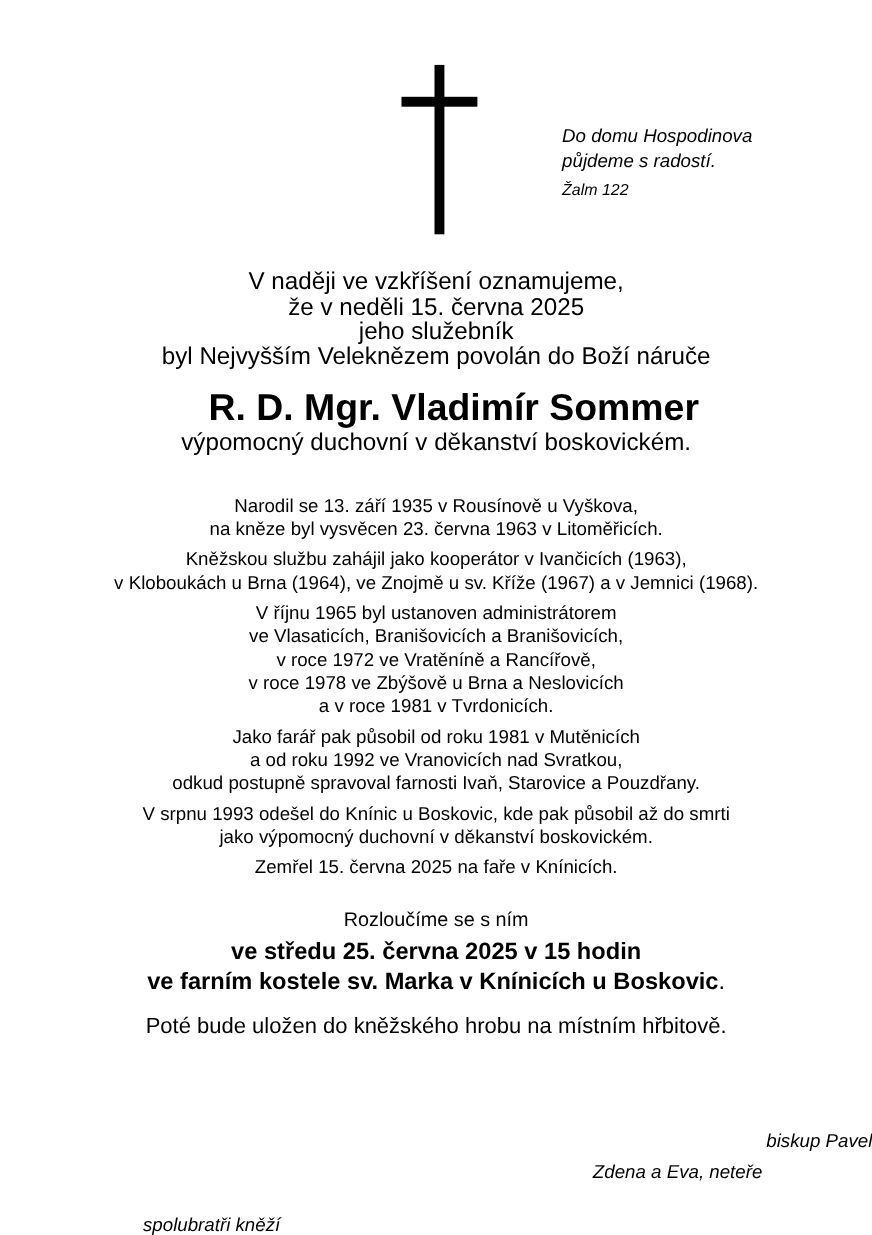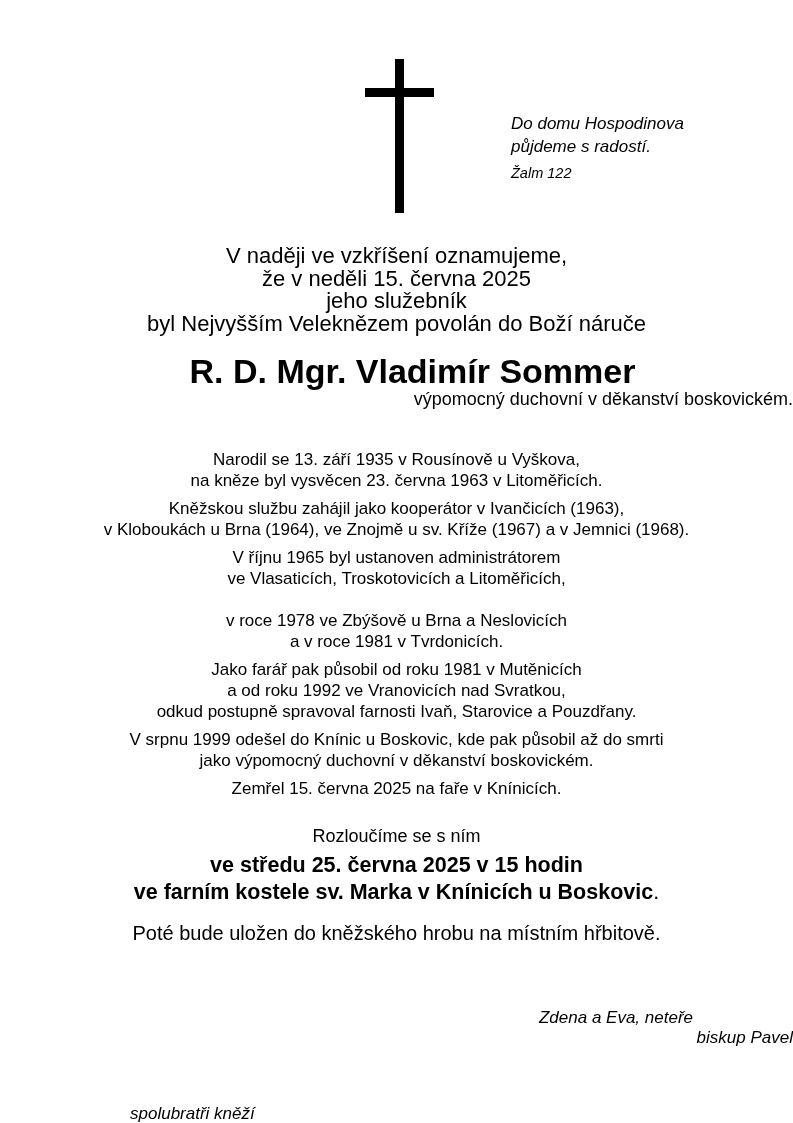--- a/index.html
+++ b/index.html
@@ -27,21 +27,21 @@
     text-align:center; font-size:22px; line-height:22.5px;
   }
   
   .name {
     position:absolute; left:0; top:336px; width:100%;
     text-align:center; font-size:34px; font-weight:bold; margin:16px;
     white-space:nowrap;
   }
   .role {
     position:absolute; left:0; top:389px; width:100%;
-    text-align:right; font-size:18px;
+    text-align:center; font-size:22px;
   }
   
   .bio {
     position:absolute; left:0; top:449px; width:100%;
     text-align:center; font-size:17px; line-height:21px;
   }
   .bio p { margin:0 0 7px 0; }
   
   .farewell-intro {
     position:absolute; left:0; top:826px; width:100%;
@@ -53,21 +53,21 @@
   }
   .ceremony .suffix { font-weight:normal; }
   .burial {
     position:absolute; left:0; top:922px; width:100%;
     text-align:center; font-size:20px;
   }
   
   .sig { position:absolute; font-style:italic; font-size:17px; }
   .sig-center { top:1028px; left:0; width:100%; text-align:right; }
   .sig-left { top:1104px; left:130px; }
-  .sig-right { top:1008px; right:100px; }
+  .sig-right { top:1056px; right:100px; }
 </style>
 </head>
 <body>
 
 <div class="page">
 
   <div class="cross">
     <div class="cross-v"></div>
     <div class="cross-h"></div>
   </div>
@@ -92,32 +92,32 @@
     <p>
       <span>Narodil se 13. září 1935 v Rousínově u Vyškova,</span><br>
       <span>na kněze byl vysvěcen 23. června 1963 v Litoměřicích.</span>
     </p>
     <p>
       <span>Kněžskou službu zahájil jako kooperátor v Ivančicích (1963),</span><br>
       <span>v Kloboukách u Brna (1964), ve Znojmě u sv. Kříže (1967) a v Jemnici (1968).</span>
     </p>
     <p>
       <span>V říjnu 1965 byl ustanoven administrátorem</span><br>
-      <span>ve Vlasaticích, Troskotovicích a Litoměřicích,</span><br>
-      <br>
+      <span>ve Vlasaticích, Branišovicích a Branišovicích,</span><br>
+      <span>v roce 1972 ve Vratěníně a Rancířově,</span><br>
       <span>v roce 1978 ve Zbýšově u Brna a Neslovicích</span><br>
       <span>a v roce 1981 v Tvrdonicích.</span>
     </p>
     <p>
       <span>Jako farář pak působil od roku 1981 v Mutěnicích</span><br>
       <span>a od roku 1992 ve Vranovicích nad Svratkou,</span><br>
       <span>odkud postupně spravoval farnosti Ivaň, Starovice a Pouzdřany.</span>
     </p>
     <p>
-      <span>V srpnu 1999 odešel do Knínic u Boskovic, kde pak působil až do smrti</span><br>
+      <span>V srpnu 1993 odešel do Knínic u Boskovic, kde pak působil až do smrti</span><br>
       <span>jako výpomocný duchovní v děkanství boskovickém.</span>
     </p>
     <p>
       <span>Zemřel 15. června 2025 na faře v Knínicích.</span>
     </p>
   </div>
 
   <div class="farewell-intro">Rozloučíme se s ním</div>
 
   <div class="ceremony">

